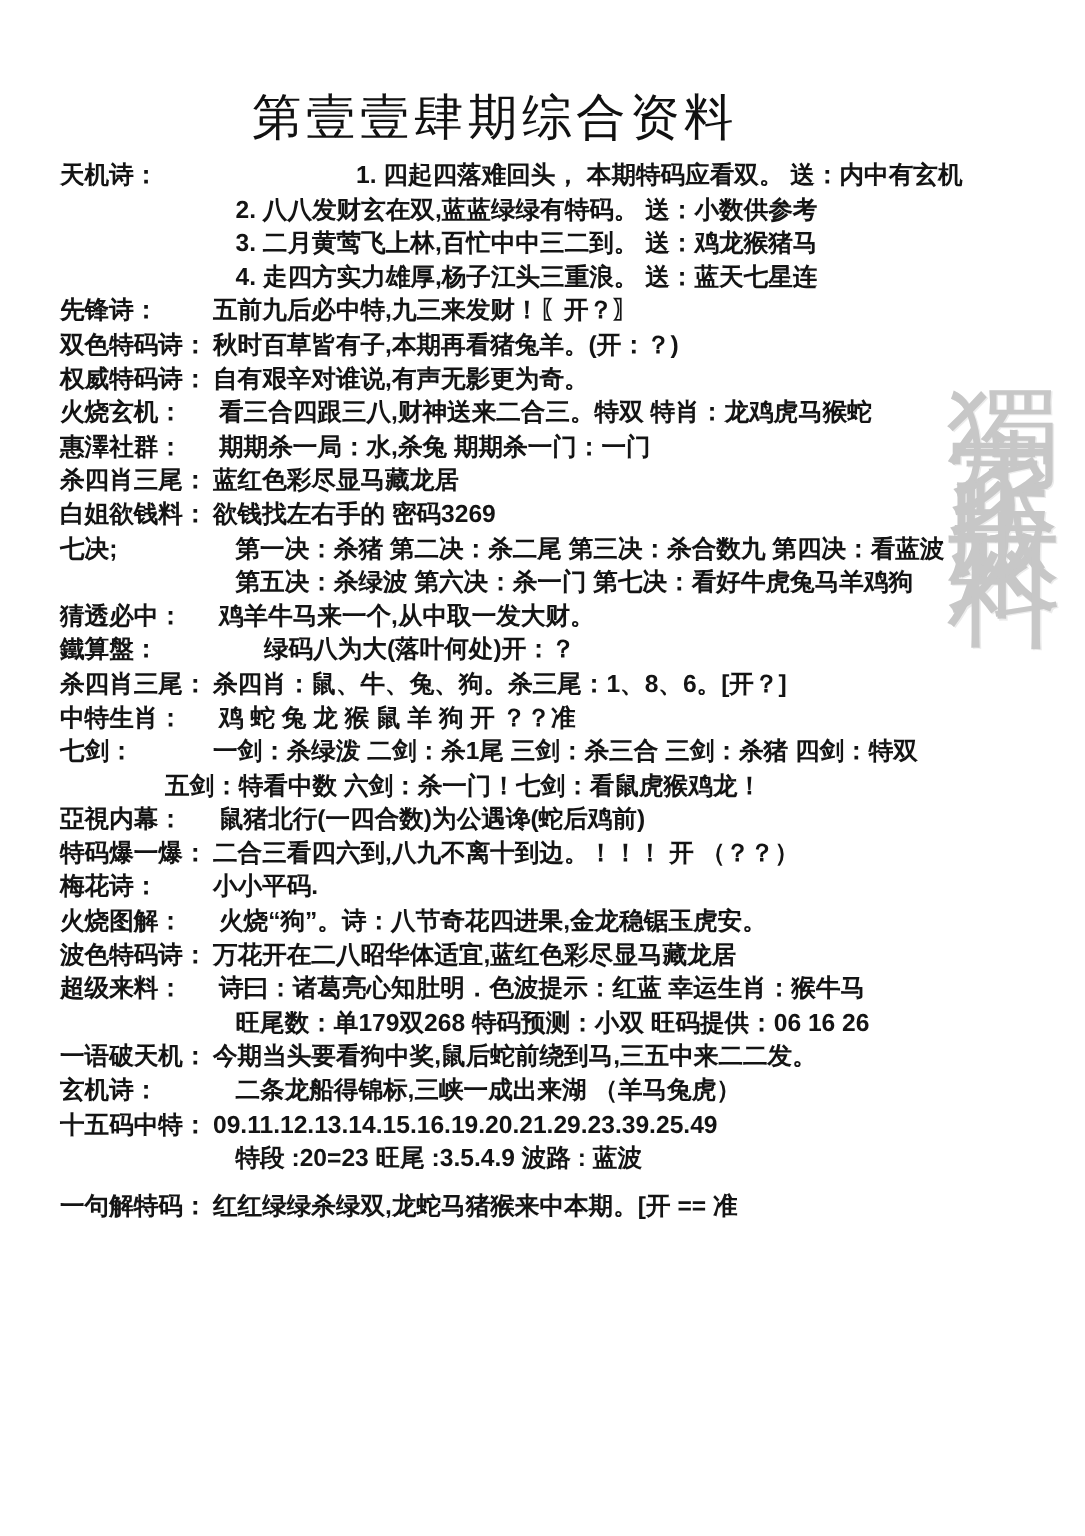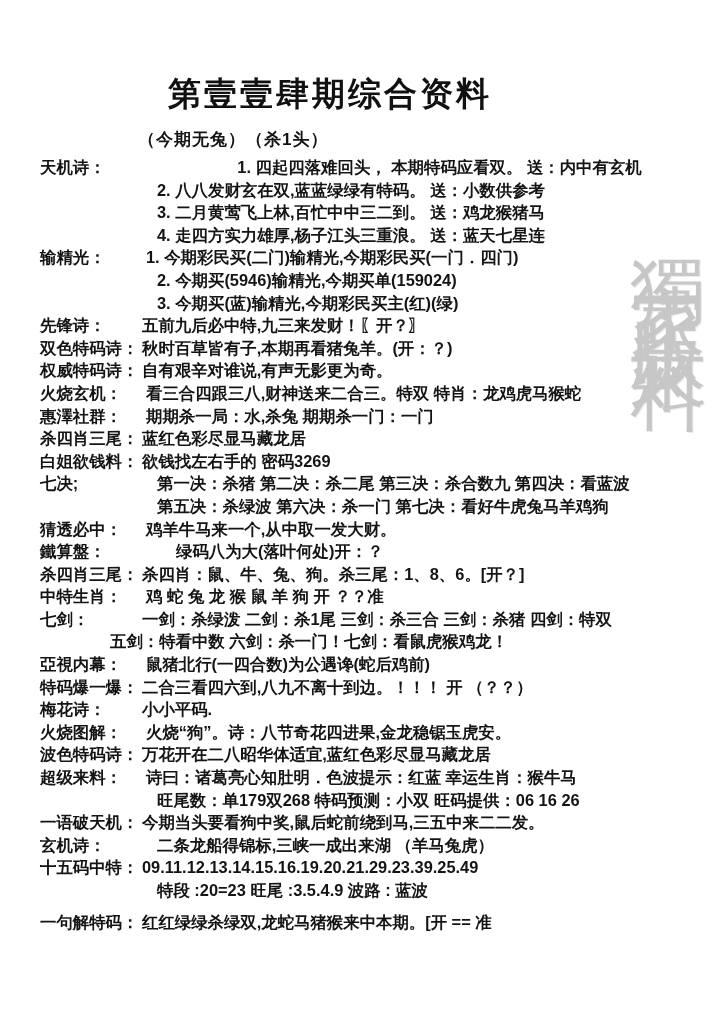--- a/index.html
+++ b/index.html
@@ -4,22 +4,22 @@
 <style>
   html,body{margin:0;padding:0;}
   body{
     width:723px;height:1024px;overflow:hidden;position:relative;
     background:#ffffff;
     font-family:"Liberation Sans","DejaVu Sans",sans-serif;
     color:#141414;
   }
   .page{position:relative;width:723px;height:1024px;}
   .title{
-    margin:0;padding:72px 0 0 168px;
-    font-size:33px;font-weight:700;letter-spacing:3px;
+    margin:0;padding:56px 0 0 168px;
+    font-size:33px;font-weight:400;letter-spacing:3px;
     color:#111;white-space:nowrap;
   }
   .subtitle{
     margin-top:11px;margin-left:138px;
     font-size:17px;font-weight:700;letter-spacing:1px;
   }
   .rows{margin-top:5px;padding-left:40px;padding-right:6px;}
   .row{display:flex;align-items:flex-start;font-weight:700;font-size:16.4px;line-height:22.6px;}
   .row.gap{margin-top:9px;}
   .lbl{flex:0 0 102px;white-space:nowrap;}
@@ -34,37 +34,28 @@
     font-weight:400;user-select:none;pointer-events:none;
   }
   .rows{position:relative;z-index:2;}
 </style>
 </head>
 <body>
 
 <div class="page">
   <div class="watermark">獨家正版來料</div>
   <h1 class="title">第壹壹肆期综合资料</h1>
-  <div class="subtitle">（今期无兔）（杀1头）</div>
   <div class="rows" id="rows">
       <div class="row">
         <span class="lbl">天机诗：</span>
         <span class="content">
           <div class="cline" style="margin-left: 20px; text-align: center;">1. 四起四落难回头， 本期特码应看双。 送：内中有玄机</div>
           <div class="cline" style="margin-left: 15px;">2. 八八发财玄在双,蓝蓝绿绿有特码。 送：小数供参考</div>
           <div class="cline" style="margin-left: 15px;">3. 二月黄莺飞上林,百忙中中三二到。 送：鸡龙猴猪马</div>
           <div class="cline" style="margin-left: 15px;">4. 走四方实力雄厚,杨子江头三重浪。 送：蓝天七星连</div>
-        </span>
-      </div>
-      <div class="row">
-        <span class="lbl">输精光：</span>
-        <span class="content">
-          <div class="cline" style="margin-left: 4px;">1. 今期彩民买(二门)输精光,今期彩民买(一门．四门)</div>
-          <div class="cline" style="margin-left: 15px;">2. 今期买(5946)输精光,今期买单(159024)</div>
-          <div class="cline" style="margin-left: 15px;">3. 今期买(蓝)输精光,今期彩民买主(红)(绿)</div>
         </span>
       </div>
       <div class="row">
         <span class="lbl">先锋诗：</span>
         <span class="content">
           <div class="cline" style="margin-left: 0px;">五前九后必中特,九三来发财！〖开？〗</div>
         </span>
       </div>
       <div class="row">
         <span class="lbl">双色特码诗：</span>

